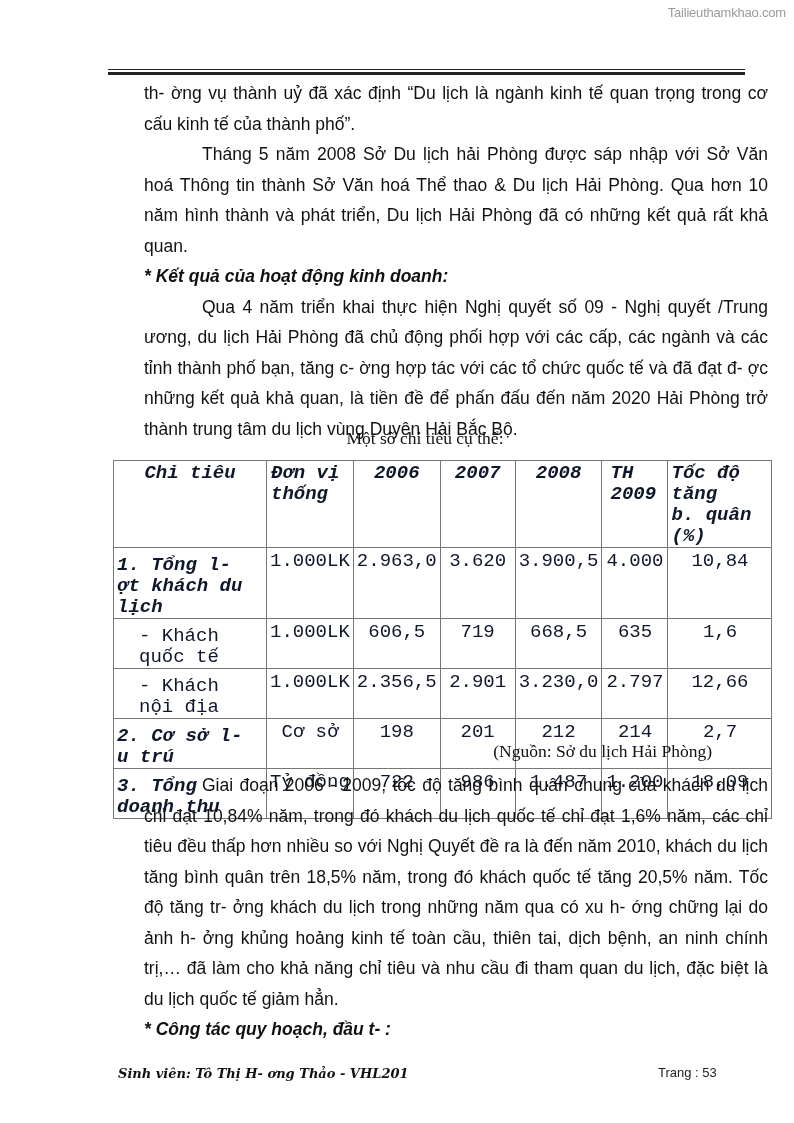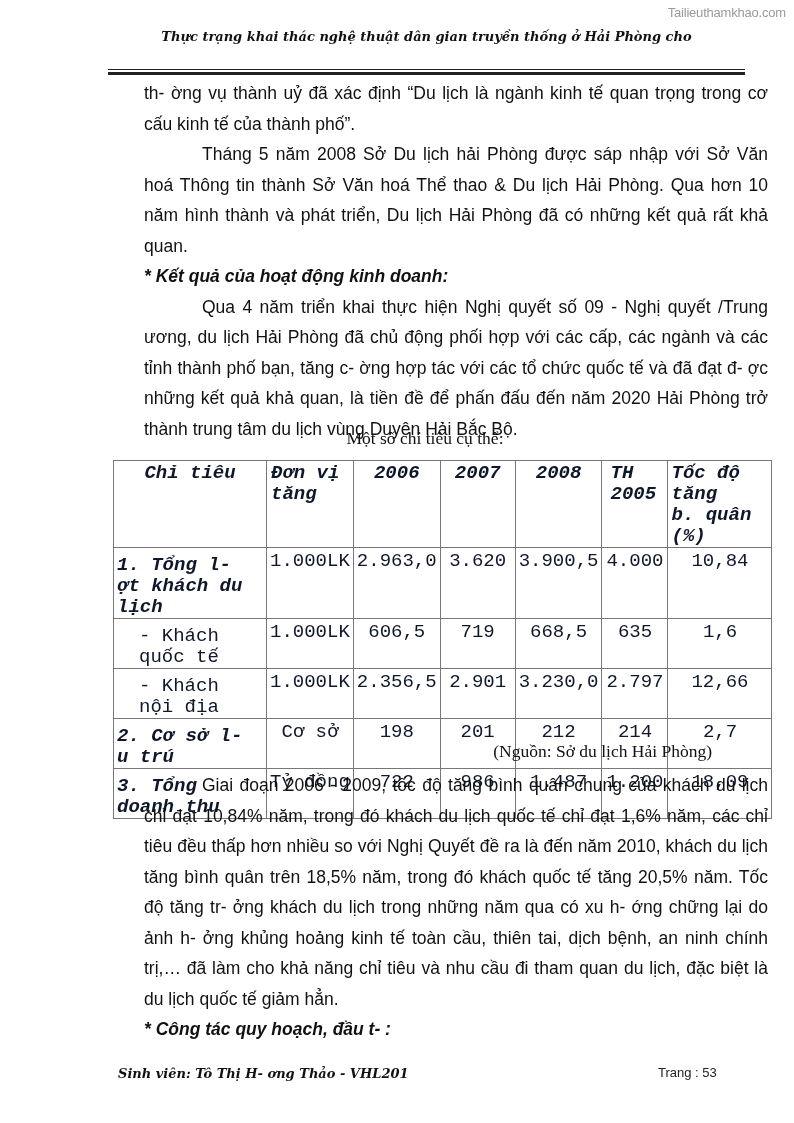--- a/index.html
+++ b/index.html
@@ -60,21 +60,20 @@
       position: absolute; left: 658px; top: 1065px;
       font-family: "Liberation Sans", sans-serif; font-size: 13px; color: #222;
     }
   </style>
 </head>
 <body>
 
 <div class="watermark">Tailieuthamkhao.com</div>
 
 <div class="header-title">
-  <div>Thực trạng khai thác nghệ thuật dân gian truyền thống ở Hải Phòng cho</div>
 </div>
 <div class="header-rule"></div>
 
 <div class="body-text" style="top:78px;">
   <p>th- ờng vụ thành uỷ đã xác định “Du lịch là ngành kinh tế quan trọng trong cơ cấu kinh tế của thành phố”.</p>
   <p class="indent">Tháng 5 năm 2008 Sở Du lịch hải Phòng được sáp nhập với Sở Văn hoá Thông tin thành Sở Văn hoá Thể thao &amp; Du lịch Hải Phòng. Qua hơn 10 năm hình thành và phát triển, Du lịch Hải Phòng đã có những kết quả rất khả quan.</p>
   <p class="heading-ital">* Kết quả của hoạt động kinh doanh:</p>
   <p class="indent">Qua 4 năm triển khai thực hiện Nghị quyết số 09 - Nghị quyết /Trung ương, du lịch Hải Phòng đã chủ động phối hợp với các cấp, các ngành và các tỉnh thành phố bạn, tăng c- ờng hợp tác với các tổ chức quốc tế và đã đạt đ- ợc những kết quả khả quan, là tiền đề để phấn đấu đến năm 2020 Hải Phòng trở thành trung tâm du lịch vùng Duyên Hải Bắc Bộ.</p>
 </div>
 
@@ -86,25 +85,25 @@
       <col style="width:81px">
       <col style="width:67px">
     <col style="width:75px">
       <col style="width:76px">
       <col style="width:66px">
       <col style="width:104px">
   </colgroup>
   <tbody>
       <tr style="height:50px">
     <th style="text-align:center">Chỉ tiêu</th>
-    <th style="text-align:left;padding-left:4px"><span>Đơn vị</span><br><span>tăng</span></th>
+    <th style="text-align:left;padding-left:4px"><span>Đơn vị</span><br><span>thống</span></th>
     <th style="text-align:center">2006</th>
     <th style="text-align:center">2007</th>
     <th style="text-align:center">2008</th>
-    <th style="text-align:left;padding-left:8px"><span>TH</span><br><span>2005</span></th>
+    <th style="text-align:left;padding-left:8px"><span>TH</span><br><span>2009</span></th>
     <th style="text-align:left"><span>Tốc độ tăng</span><br><span>b. quân (%)</span></th>
   </tr>
   <tr style="height:42px">
     <td class="label bold-label">1. Tổng l- ợt khách du lịch</td>
     <td class="num">1.000LK</td>
     <td class="num">2.963,0</td>
     <td class="num">3.620</td>
     <td class="num">3.900,5</td>
     <td class="num">4.000</td>
     <td class="num">10,84</td>

